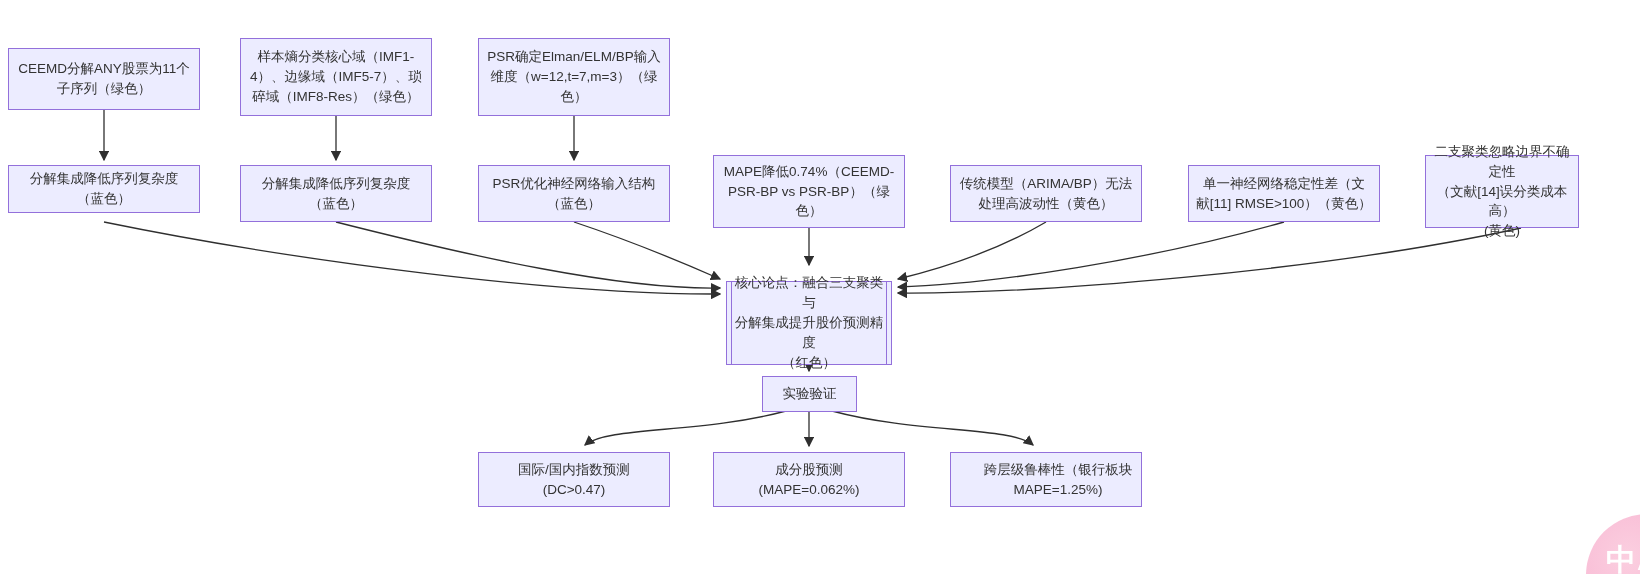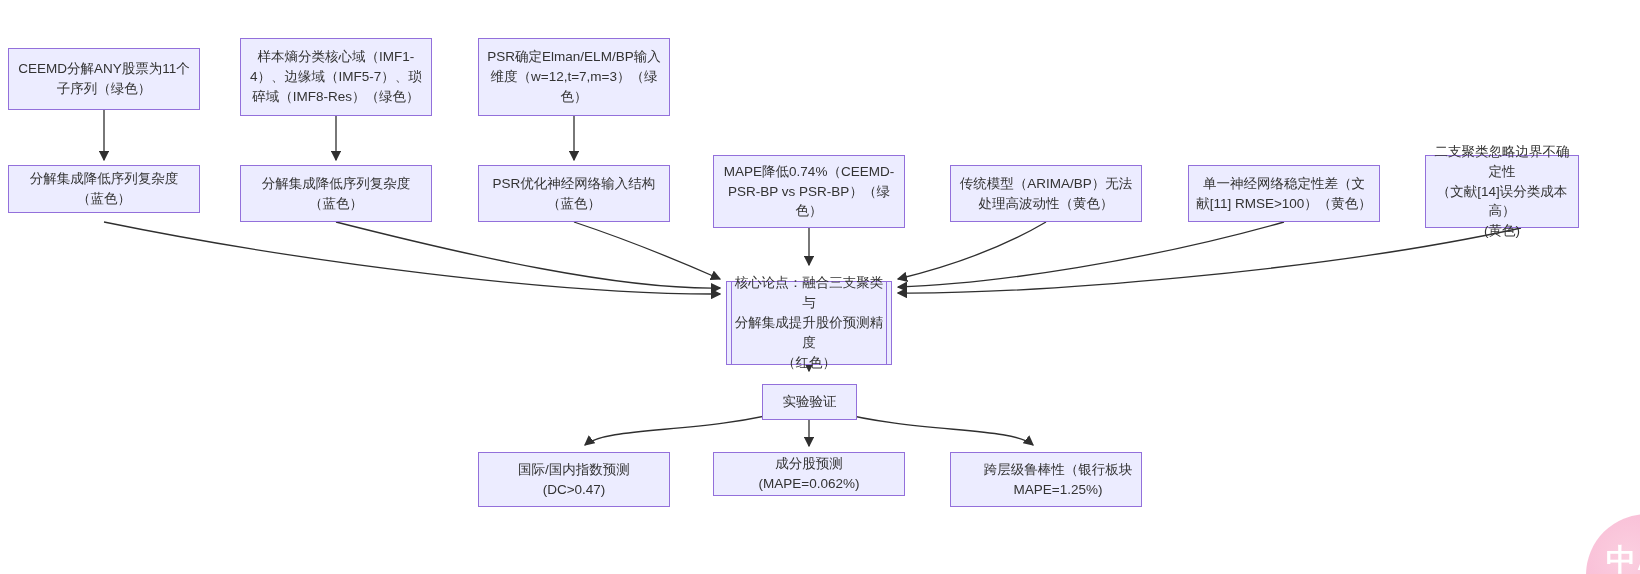--- a/index.html
+++ b/index.html
@@ -99,26 +99,26 @@
 献[11] RMSE&gt;100）（黄色）</div>
 
   <div class="node" style="left:1425px;top:155px;width:154px;height:73px;">二支聚类忽略边界不确定性
 （文献[14]误分类成本高）
 (黄色)</div>
 
   <div class="node subroutine" style="left:726px;top:281px;width:166px;height:84px;">核心论点：融合三支聚类与
 分解集成提升股价预测精度
 （红色）</div>
 
-  <div class="node" style="left:762px;top:376px;width:95px;height:36px;margin-top:8px;">实验验证</div>
+  <div class="node" style="left:762px;top:376px;width:95px;height:36px;">实验验证</div>
 
   <div class="node" style="left:478px;top:452px;width:192px;height:55px;text-align:center;">国际/国内指数预测
 (DC&gt;0.47)</div>
 
-  <div class="node" style="left:713px;top:452px;width:192px;height:44px;">成分股预测
+  <div class="node" style="left:713px;top:452px;width:192px;height:55px;">成分股预测
 (MAPE=0.062%)</div>
 
   <div class="node" style="left:950px;top:452px;width:192px;height:55px;padding-left:28px;">跨层级鲁棒性（银行板块
 MAPE=1.25%)</div>
 
   <div class="watermark">
     <span class="wm-text">中A</span>
   </div>
 
 </div>

